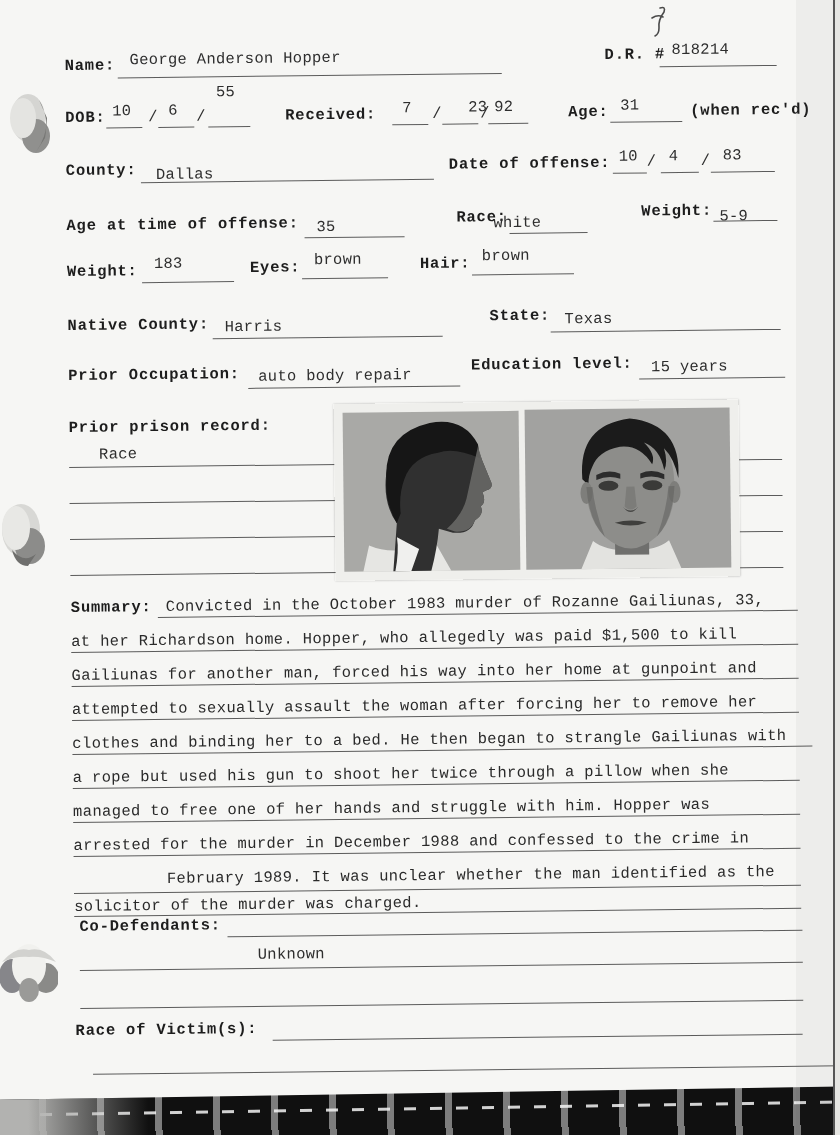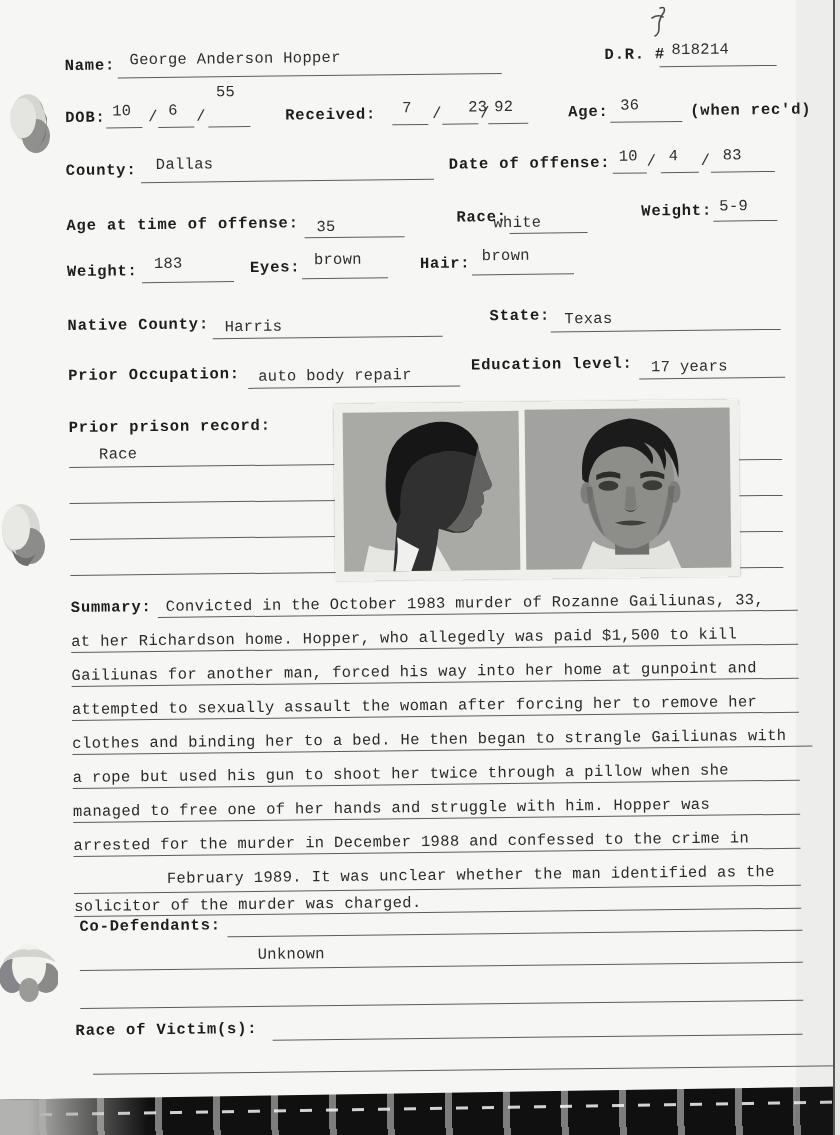--- a/index.html
+++ b/index.html
@@ -61,45 +61,45 @@
     <span class="val" style="left:402px;top:104px">7</span>
     <span class="val" style="left:432px;top:110px">/</span>
     <span class="val" style="left:468px;top:104px">23</span>
     <span class="val" style="left:480px;top:110px">/</span>
     <span class="val" style="left:494px;top:104px">92</span>
     <div class="rule" style="left:392px;top:128px;width:36px"></div>
     <div class="rule" style="left:442px;top:128px;width:36px"></div>
     <div class="rule" style="left:488px;top:128px;width:40px"></div>
 
     <span class="lbl" style="left:568px;top:110px">Age:</span>
-    <span class="val" style="left:620px;top:104px">36</span>
+    <span class="val" style="left:620px;top:104px">31</span>
     <div class="rule" style="left:610px;top:128px;width:72px"></div>
     <span class="lbl" style="left:690px;top:110px">(when rec'd)</span>
 
     <span class="lbl" style="left:65px;top:163px">County:</span>
-    <span class="val" style="left:155px;top:158px">Dallas</span>
+    <span class="val" style="left:155px;top:168px">Dallas</span>
     <div class="rule" style="left:140px;top:183px;width:293px"></div>
     <span class="lbl" style="left:448px;top:161px">Date of offense:</span>
     <span class="val" style="left:618px;top:155px">10</span>
     <span class="val" style="left:646px;top:160px">/</span>
     <span class="val" style="left:668px;top:155px">4</span>
     <span class="val" style="left:700px;top:160px">/</span>
     <span class="val" style="left:722px;top:155px">83</span>
     <div class="rule" style="left:612px;top:179px;width:34px"></div>
     <div class="rule" style="left:660px;top:179px;width:38px"></div>
     <div class="rule" style="left:710px;top:179px;width:64px"></div>
 
     <span class="lbl" style="left:65px;top:218px">Age at time of offense:</span>
     <span class="val" style="left:315px;top:222px">35</span>
     <div class="rule" style="left:303px;top:240px;width:100px"></div>
     <span class="lbl" style="left:455px;top:214px">Race:</span>
     <span class="val" style="left:492px;top:220px">white</span>
     <div class="rule" style="left:508px;top:238px;width:78px"></div>
     <span class="lbl" style="left:640px;top:210px">Weight:</span>
-    <span class="val" style="left:718px;top:206px">5-9</span>
+    <span class="val" style="left:718px;top:216px">5-9</span>
     <div class="rule" style="left:712px;top:228px;width:64px"></div>
 
     <span class="lbl" style="left:65px;top:264px">Weight:</span>
     <span class="val" style="left:152px;top:257px">183</span>
     <div class="rule" style="left:140px;top:283px;width:92px"></div>
     <span class="lbl" style="left:248px;top:262px">Eyes:</span>
     <span class="val" style="left:312px;top:255px">brown</span>
     <div class="rule" style="left:300px;top:281px;width:86px"></div>
     <span class="lbl" style="left:418px;top:260px">Hair:</span>
     <span class="val" style="left:480px;top:253px">brown</span>
@@ -109,21 +109,21 @@
     <span class="val" style="left:222px;top:321px">Harris</span>
     <div class="rule" style="left:210px;top:340px;width:230px"></div>
     <span class="lbl" style="left:487px;top:313px">State:</span>
     <span class="val" style="left:562px;top:317px">Texas</span>
     <div class="rule" style="left:548px;top:337px;width:230px"></div>
 
     <span class="lbl" style="left:65px;top:368px">Prior Occupation:</span>
     <span class="val" style="left:255px;top:371px">auto body repair</span>
     <div class="rule" style="left:245px;top:390px;width:212px"></div>
     <span class="lbl" style="left:468px;top:362px">Education level:</span>
-    <span class="val" style="left:648px;top:366px">17 years</span>
+    <span class="val" style="left:648px;top:366px">15 years</span>
     <div class="rule" style="left:636px;top:385px;width:146px"></div>
 
     <span class="lbl" style="left:65px;top:420px">Prior prison record:</span>
     <span class="val" style="left:95px;top:447px">Race</span>
     <div class="rule" style="left:65px;top:467px;width:713px"></div>
     <div class="rule" style="left:65px;top:503px;width:713px"></div>
     <div class="rule" style="left:65px;top:539px;width:713px"></div>
     <div class="rule" style="left:65px;top:575px;width:713px"></div>
 
     <div class="photo">

